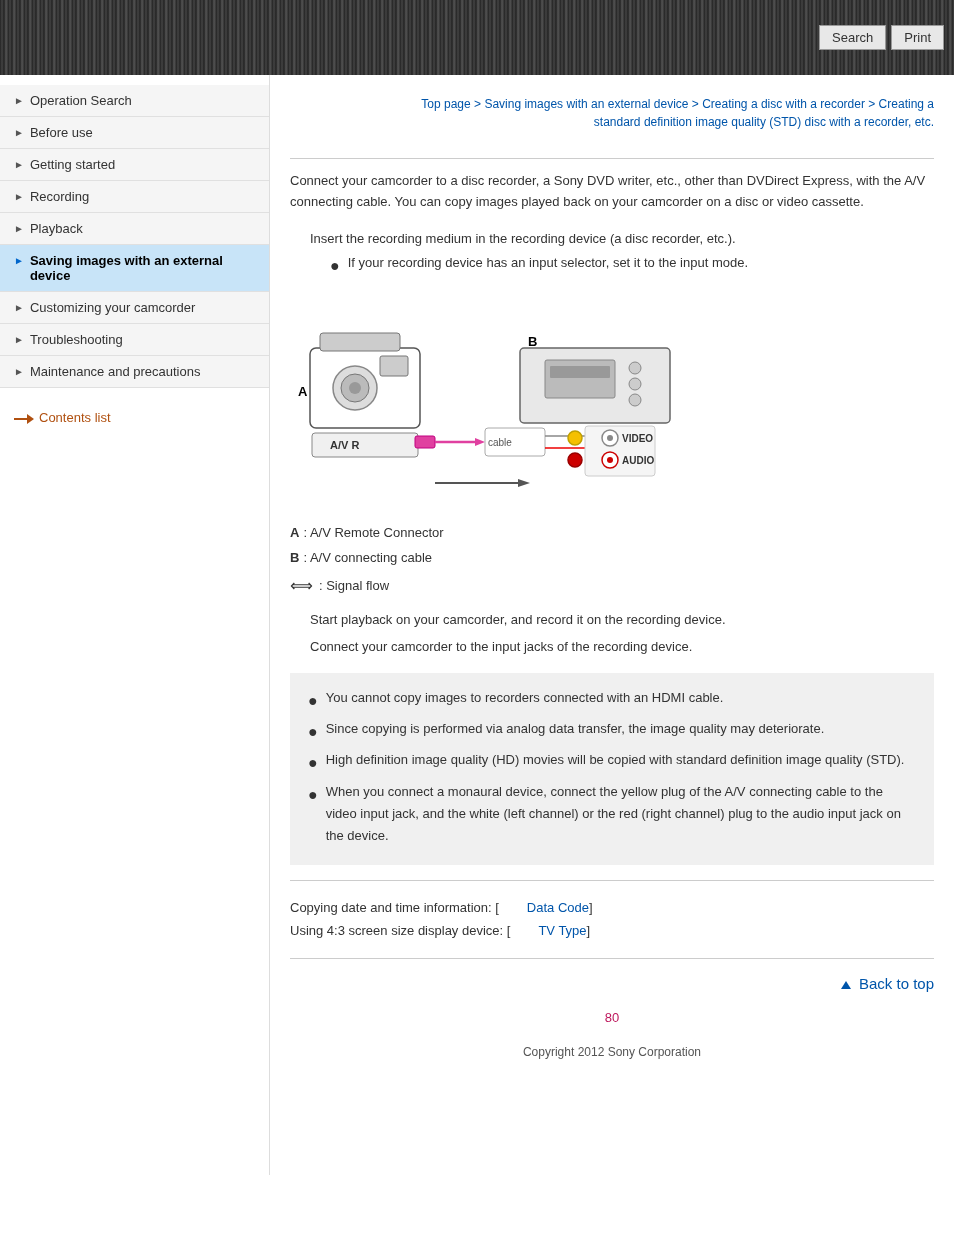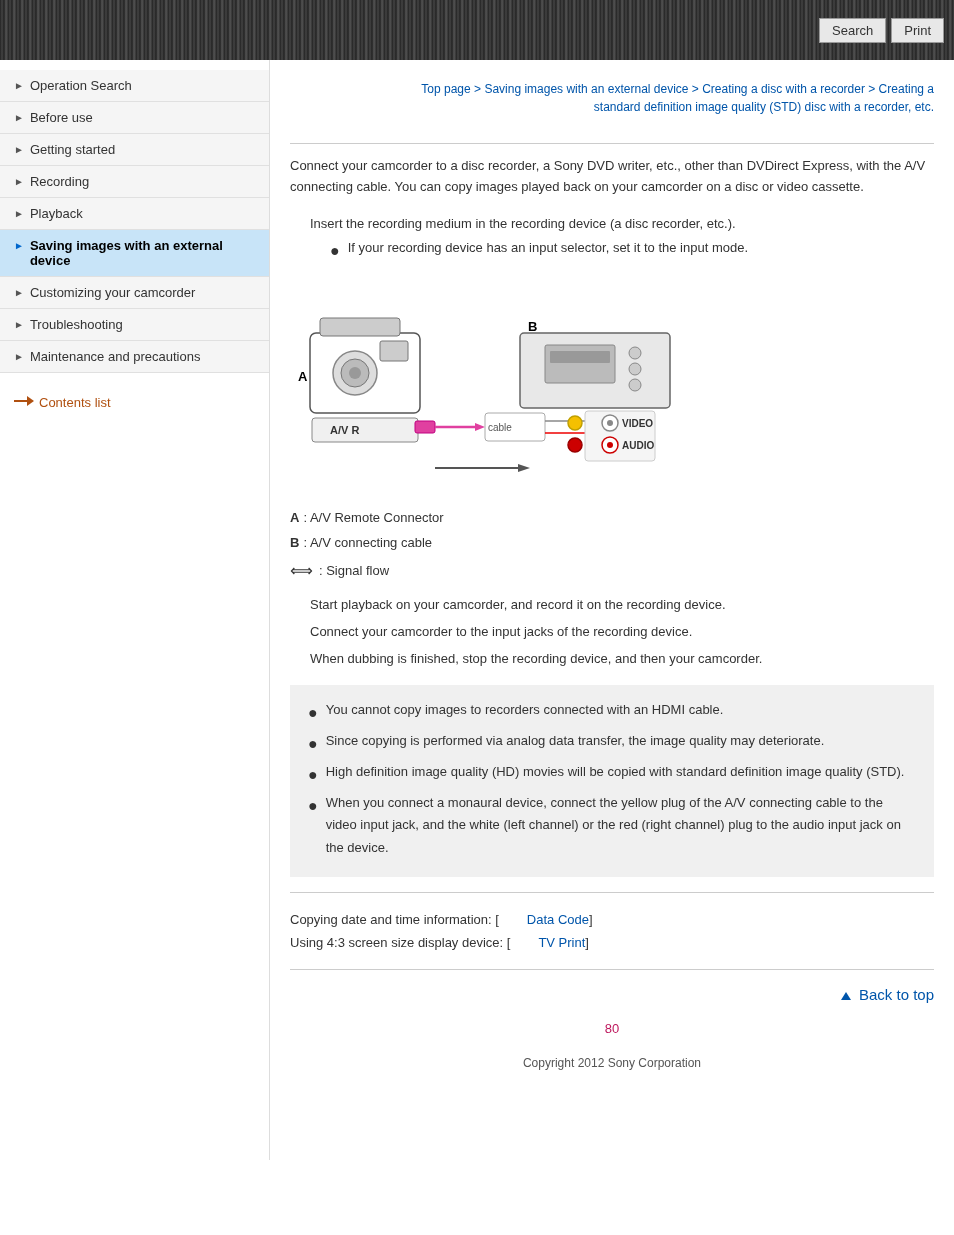--- a/index.html
+++ b/index.html
@@ -4,21 +4,21 @@
   <style>
     * { margin: 0; padding: 0; box-sizing: border-box; }
     body { font-family: Arial, sans-serif; font-size: 13px; color: #333; background: #fff; width: 954px; min-height: 1235px; }
 
     
     .header {
       background: repeating-linear-gradient(
         90deg,
         #222 0px, #444 2px, #222 4px, #555 6px, #333 8px
       );
-      height: 60px;
+      height: 75px;
       display: flex;
       align-items: center;
       justify-content: flex-end;
       padding-right: 10px;
     }
     .header-btn {
       background: #e8e8e8;
       border: 1px solid #999;
       padding: 4px 12px;
       font-size: 13px;
@@ -59,21 +59,21 @@
     .sidebar-arrow {
       font-size: 10px;
       margin-right: 6px;
       margin-top: 2px;
       color: #555;
     }
     .sidebar-item.active .sidebar-arrow { color: #0066cc; }
 
     .contents-list-link {
       display: flex;
-      align-items: flex-start;
+      align-items: flex-end;
       padding: 10px 14px;
       color: #b05010;
       font-size: 13px;
       cursor: pointer;
       text-decoration: none;
     }
     .contents-arrow {
       display: inline-block;
       width: 20px;
       height: 12px;
@@ -400,21 +400,20 @@
         <span>: A/V connecting cable</span>
       </div>
       <div class="legend-item">
         <span style="font-size:16px; margin-right:6px;">⟺</span>
         <span>: Signal flow</span>
       </div>
     </div>
 
     <p class="body-text indented">Start playback on your camcorder, and record it on the recording device.</p>
     <p class="body-text indented">Connect your camcorder to the input jacks of the recording device.</p>
-    <p class="body-text indented">When dubbing is finished, stop the recording device, and then your camcorder.</p>
 
     <div class="note-box">
       <div class="note-bullet">
         <span class="note-bullet-dot">●</span>
         <span>You cannot copy images to recorders connected with an HDMI cable.</span>
       </div>
       <div class="note-bullet">
         <span class="note-bullet-dot">●</span>
         <span>Since copying is performed via analog data transfer, the image quality may deteriorate.</span>
       </div>
@@ -428,21 +427,21 @@
       </div>
     </div>
 
     <hr class="divider">
 
     <div class="footer-links">
       <div>
         <span>Copying date and time information: [</span><a style="color:#0055aa;">Data Code</a><span>]</span>
       </div>
       <div>
-        <span>Using 4:3 screen size display device: [</span><a style="color:#0055aa;">TV Print</a><span>]</span>
+        <span>Using 4:3 screen size display device: [</span><a style="color:#0055aa;">TV Type</a><span>]</span>
       </div>
     </div>
 
     <hr class="bottom-divider">
 
     <div class="back-to-top">
       <span class="triangle-up"></span>
       <a>Back to top</a>
     </div>
 

